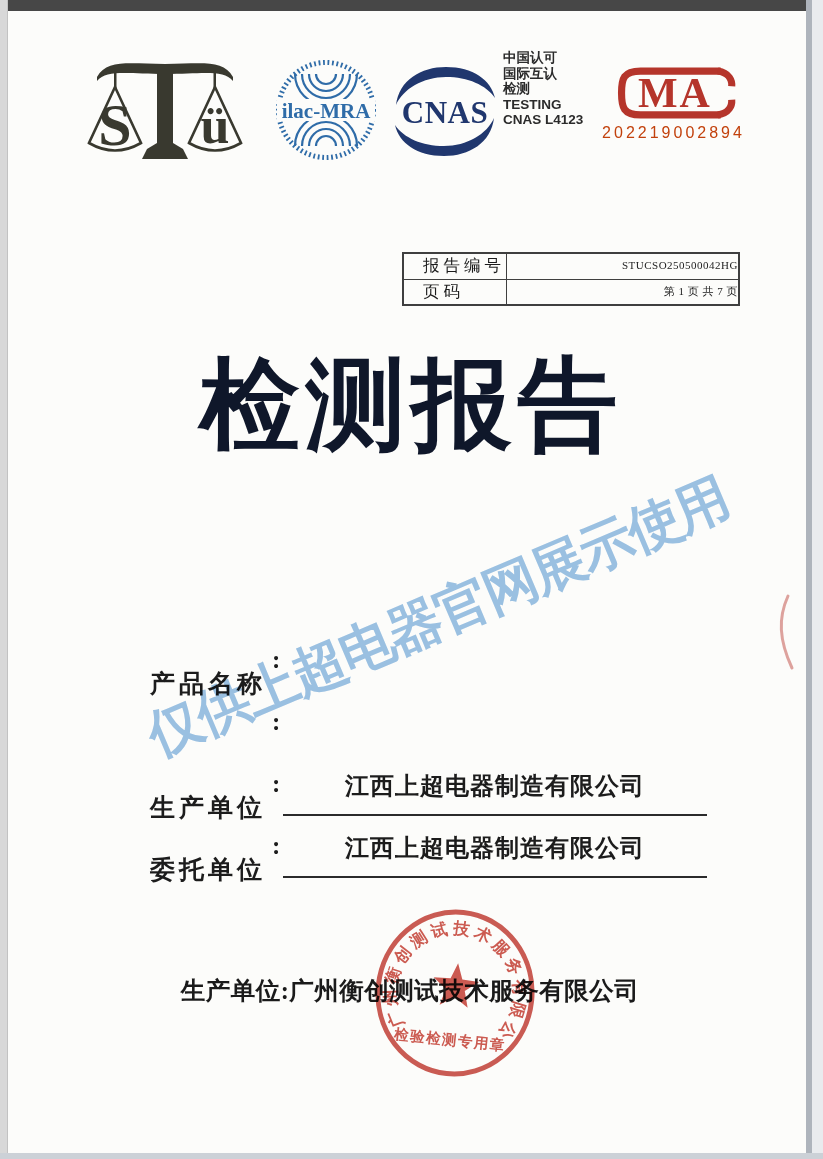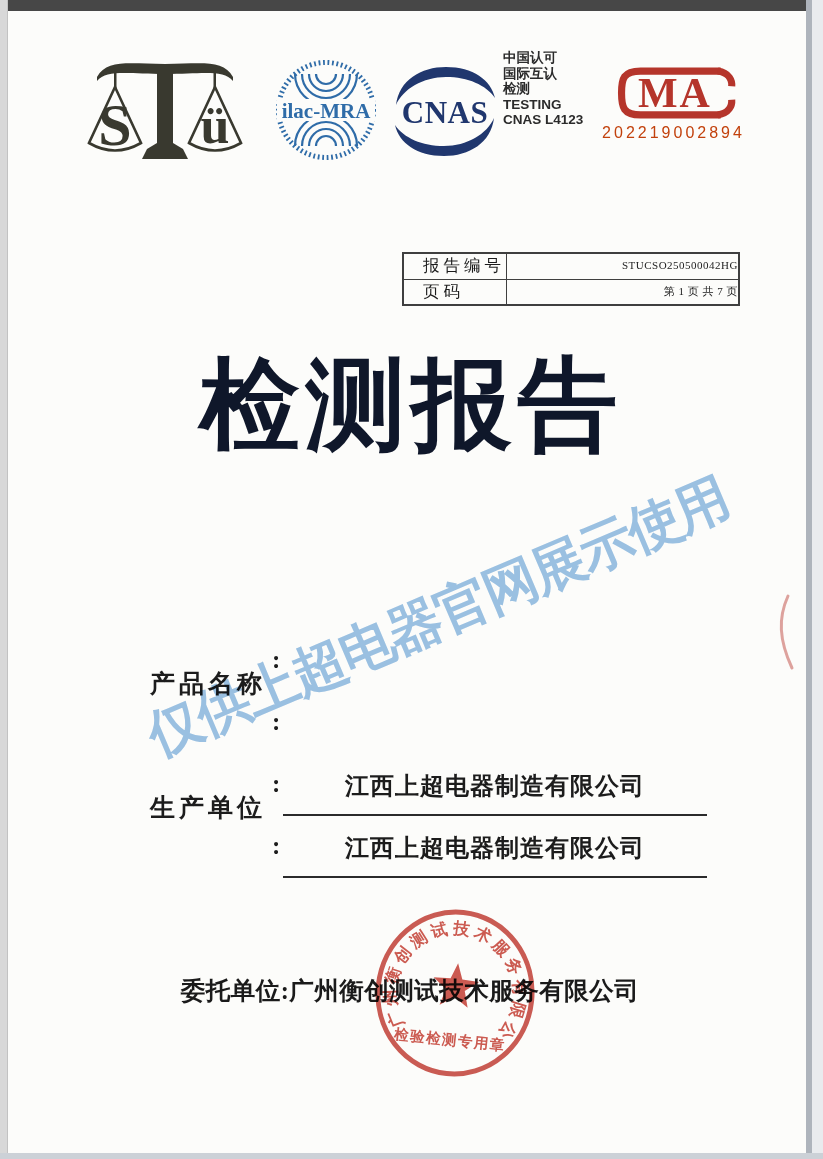--- a/index.html
+++ b/index.html
@@ -150,26 +150,27 @@
   </div>
   <div class="frow frow1">
     <span class="fcolon">:</span>
   </div>
   <div class="frow frow2">
     <span class="flabel">生产单位</span>
     <span class="fcolon">:</span>
     <div class="fvalue">江西上超电器制造有限公司</div>
   </div>
   <div class="frow frow3">
+    <span class="flabel">委托单位</span>
     <span class="fcolon">:</span>
     <div class="fvalue">江西上超电器制造有限公司</div>
   </div>
 
   <div class="agency">
-    <span>委托单位:</span><span>广州衡创测试技术服务有限公司</span>
+    <span>生产单位:</span><span>广州衡创测试技术服务有限公司</span>
   </div>
 
   <svg class="stamp" width="170" height="175" viewBox="0 0 170 175">
     <g transform="rotate(6 85 88)">
       <ellipse cx="85" cy="88" rx="77" ry="81" fill="none" stroke="#c23a30" stroke-width="5" opacity="0.95"></ellipse>
       <path id="stamp-arc" d="M38.5,124.3 A59,59 0 1 1 131.5,124.3" fill="none"></path>
       <text font-size="16.5" fill="#c8453a" font-weight="bold" letter-spacing="4">
         <textPath href="#stamp-arc">广州衡创测试技术服务有限公司</textPath>
       </text>
       <polygon fill="#c8443a" points="85,58 90.9,73.9 107.8,74.6 94.5,85.1 99.1,101.4 85,92 70.9,101.4 75.5,85.1 62.2,74.6 79.1,73.9"></polygon>

